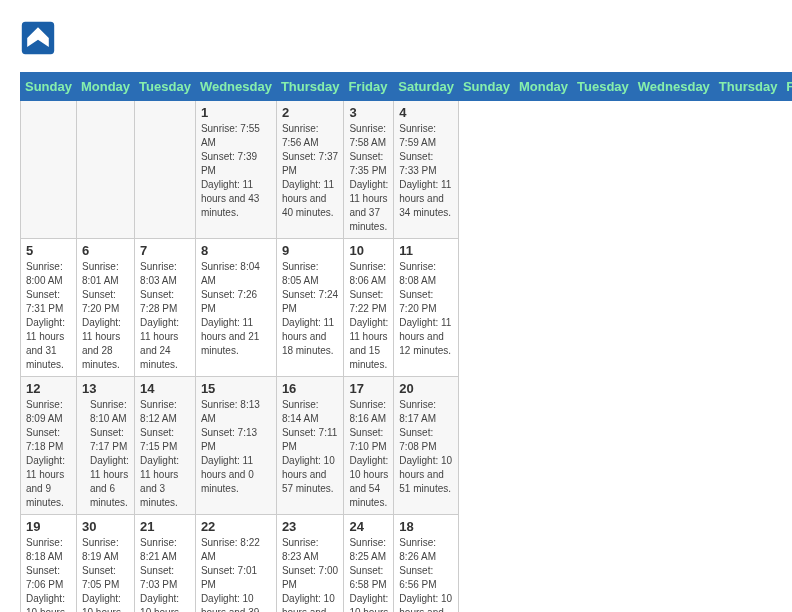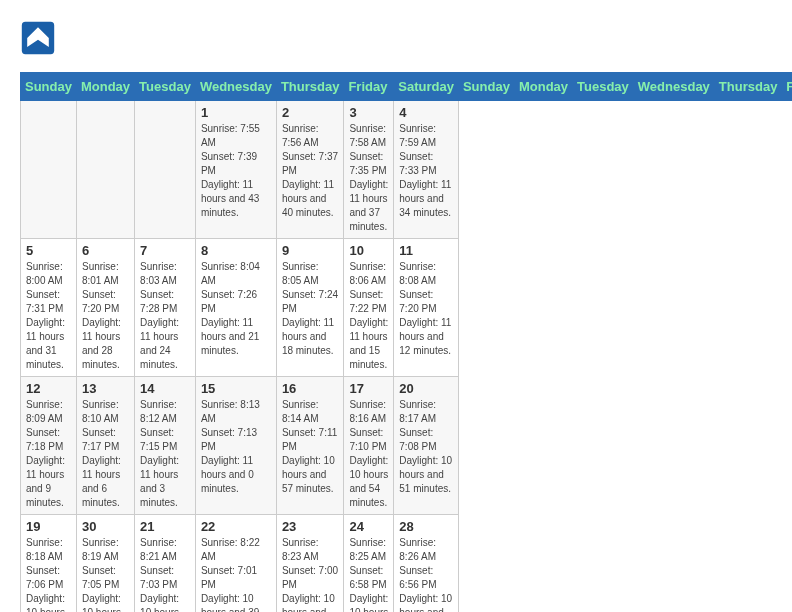--- a/index.html
+++ b/index.html
@@ -211,21 +211,21 @@
       </tr>
       <tr>
         <td>
           <span class="day-number">12</span>
           <div class="day-info" style="white-space: pre-line;">Sunrise: 8:09 AM
 Sunset: 7:18 PM
 Daylight: 11 hours and 9 minutes.</div>
         </td>
         <td>
           <span class="day-number">13</span>
-          <div class="day-info" style="white-space: pre-line;">Sunrise: 8:10 AM
+          <div class="day-info" style="white-space: pre-line; margin-left: 8px;">Sunrise: 8:10 AM
 Sunset: 7:17 PM
 Daylight: 11 hours and 6 minutes.</div>
         </td>
         <td>
           <span class="day-number">14</span>
           <div class="day-info" style="white-space: pre-line;">Sunrise: 8:12 AM
 Sunset: 7:15 PM
 Daylight: 11 hours and 3 minutes.</div>
         </td>
         <td>
@@ -284,20 +284,20 @@
 Sunset: 7:00 PM
 Daylight: 10 hours and 36 minutes.</div>
         </td>
         <td>
           <span class="day-number">24</span>
           <div class="day-info" style="white-space: pre-line;">Sunrise: 8:25 AM
 Sunset: 6:58 PM
 Daylight: 10 hours and 33 minutes.</div>
         </td>
         <td>
-          <span class="day-number">28</span>
+          <span class="day-number">18</span>
           <div class="day-info" style="white-space: pre-line;">Sunrise: 8:26 AM
 Sunset: 6:56 PM
 Daylight: 10 hours and 30 minutes.</div>
         </td>
       </tr>
     </tbody>
 </table>
 
 </body></html>

